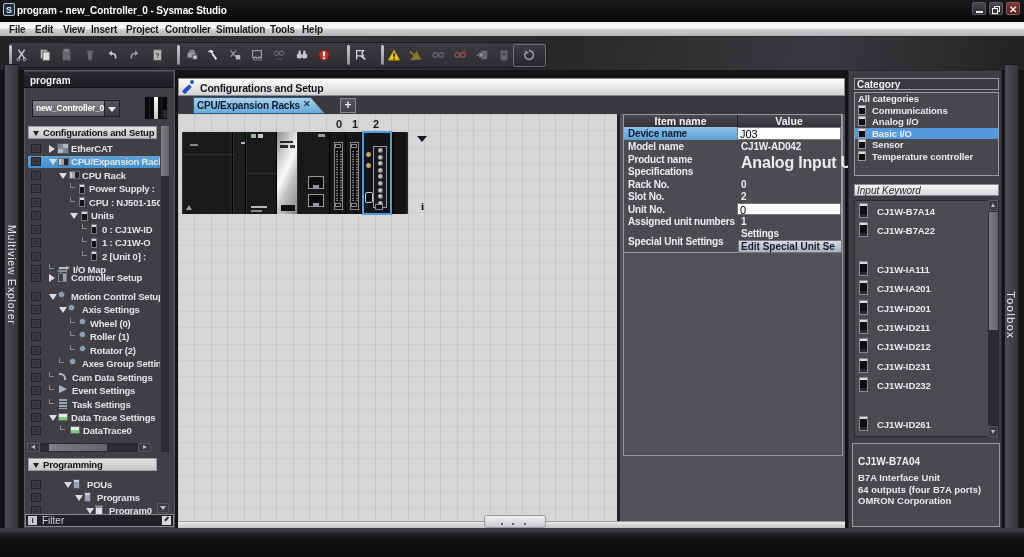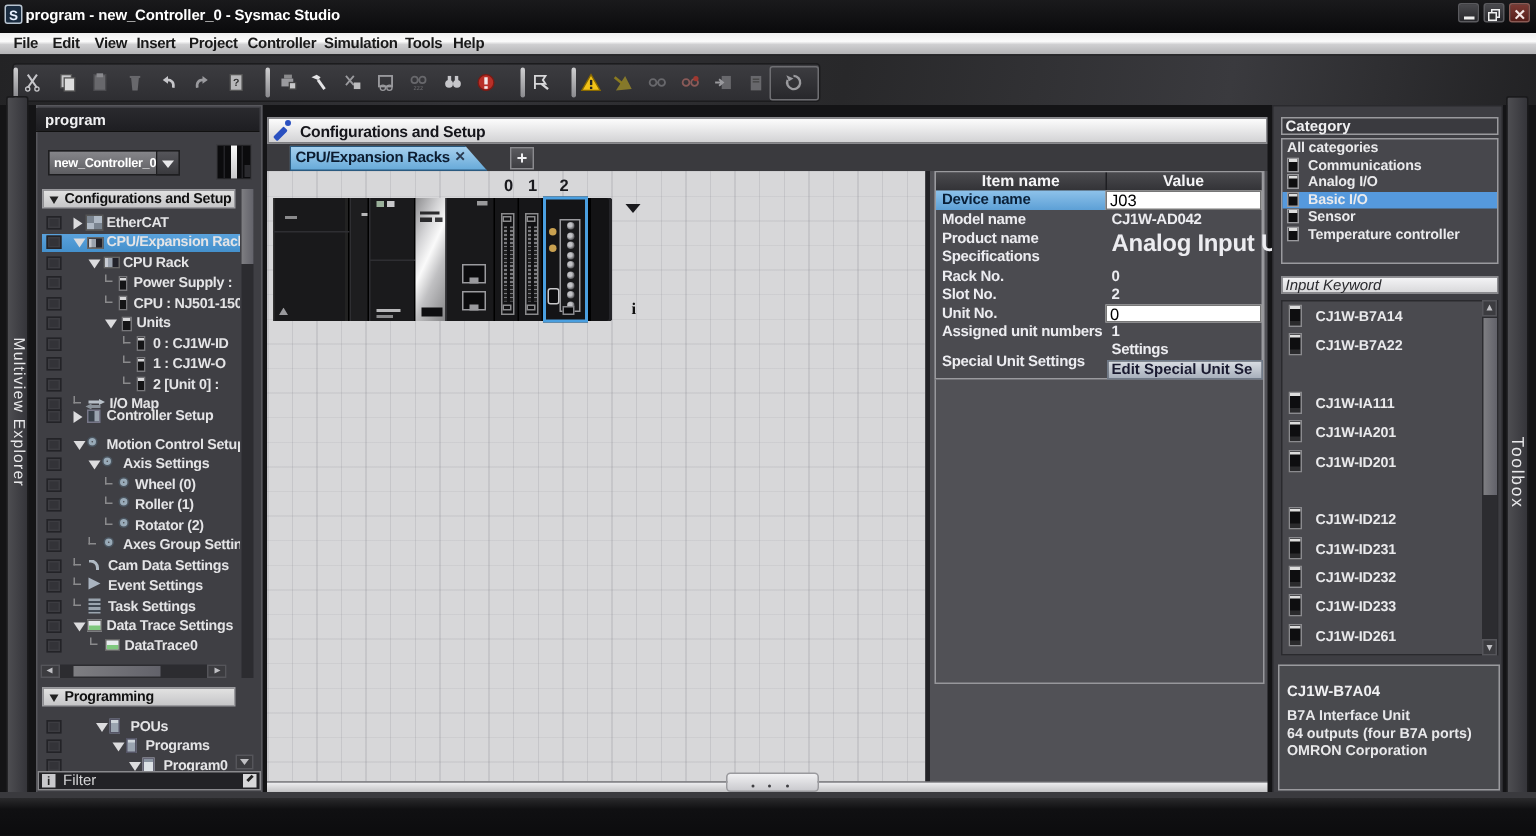--- a/index.html
+++ b/index.html
@@ -525,35 +525,35 @@
       <u>CJ1W-IA111</u>
     </div>
 <div class="li" style="top:278.2px">
       <s class="uic"></s>
       <u>CJ1W-IA201</u>
     </div>
 <div class="li" style="top:297.6px">
       <s class="uic"></s>
       <u>CJ1W-ID201</u>
     </div>
+<div class="li" style="top:316.9px">
+      <s class="uic"></s>
+      <u>CJ1W-ID211</u>
+    </div>
 <div class="li" style="top:336.3px">
       <s class="uic"></s>
       <u>CJ1W-ID212</u>
     </div>
 <div class="li" style="top:355.6px">
       <s class="uic"></s>
       <u>CJ1W-ID231</u>
     </div>
 <div class="li" style="top:375.0px">
       <s class="uic"></s>
       <u>CJ1W-ID232</u>
-    </div>
-<div class="li" style="top:394.3px">
-      <s class="uic"></s>
-      <u>CJ1W-ID233</u>
     </div>
 <div class="li" style="top:413.7px">
       <s class="uic"></s>
       <u>CJ1W-ID261</u>
     </div>
 <div class="ab sbt" style="left:988px;top:200px;width:10px;height:237px"></div>
 <div class="ab sba" style="left:988px;top:200px;width:10px;height:11px"></div>
 <div class="ab" style="left:990.5px;top:203px;border-left:2.5px solid transparent;border-right:2.5px solid transparent;border-bottom:4px solid #c0c0c4"></div>
 <div class="ab sbh" style="left:988.5px;top:212px;width:9px;height:118px"></div>
 <div class="ab sba" style="left:988px;top:426px;width:10px;height:11px"></div>

